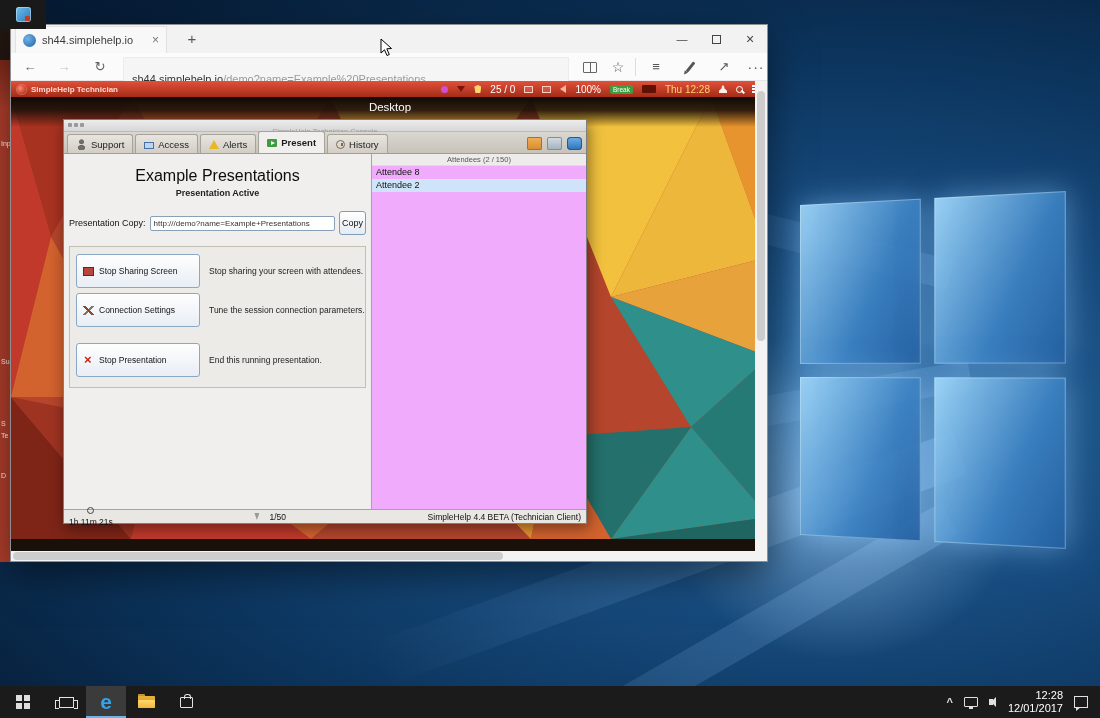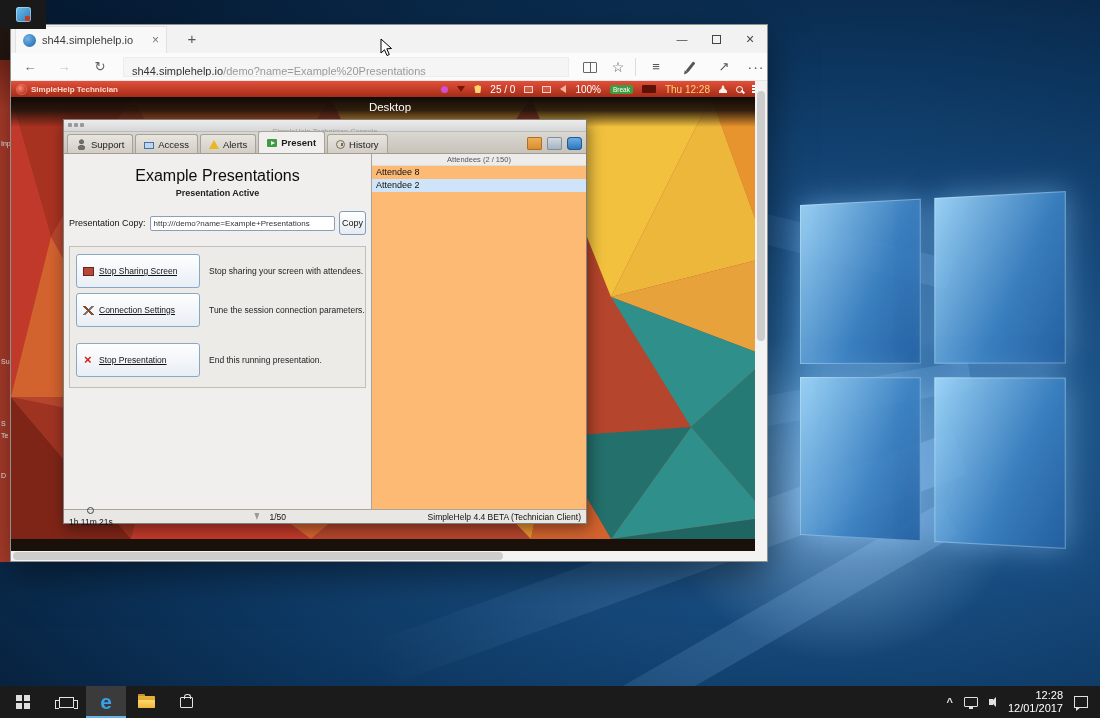--- a/index.html
+++ b/index.html
@@ -49,21 +49,21 @@
   .newtab { position:absolute; left:168px; top:0; width:26px; height:28px; text-align:center; line-height:28px; font-size:15px; color:#555; }
   .wincontrols { position:absolute; right:0; top:0; height:28px; display:flex; }
   .wc { width:34px; height:28px; display:flex; align-items:center; justify-content:center; font-size:11px; color:#444; }
   .wc.cls { font-size:14px; }
   .maxbox { width:9px; height:9px; border:1px solid #444; }
 
   .addressbar { position:relative; height:28px; background:#fbfbfb; border-bottom:1px solid #e6e6e6; }
   .navbtn { position:absolute; top:0; height:28px; width:26px; text-align:center; line-height:28px; font-size:13px; color:#666; }
   .nav-back { left:6px; } .nav-fwd { left:40px; color:#c6c6c6; } .nav-ref { left:76px; }
   .urlbox { position:absolute; left:112px; top:4px; width:446px; height:20px; background:#f5f5f5; border:1px solid #ececec;
-    font-size:11px; line-height:18px; padding:4px 8px; white-space:nowrap; overflow:hidden; }
+    font-size:11px; line-height:18px; padding:12px 8px; white-space:nowrap; overflow:hidden; }
   .url-host { color:#333; } .url-path { color:#999; }
   .abicon { position:absolute; top:0; height:28px; width:26px; text-align:center; line-height:28px; font-size:13px; color:#555; }
   .ab-read { left:566px; } .ab-star { left:594px; font-size:14px; }
   .absep { position:absolute; left:624px; top:5px; width:1px; height:18px; background:#ddd; }
   .ab-hub { left:632px; } .ab-pen { left:666px; } .ab-share { left:700px; } .ab-more { left:732px; font-size:14px; letter-spacing:1px; }
   .book { display:inline-block; width:14px; height:11px; border:1px solid #666; border-radius:1px; position:relative; top:2px; }
   .book::after { content:""; position:absolute; left:6px; top:0; bottom:0; width:1px; background:#666; }
   .penicon { display:inline-block; position:relative; width:3px; height:12px; background:#555; border-radius:1px;
     transform:rotate(38deg); margin-top:8px; }
   .penicon::after { content:""; position:absolute; left:-1px; bottom:-4px; border-left:2.5px solid transparent;
@@ -137,30 +137,30 @@
   .linkinput { flex:1; height:15px; border:1px solid #8aa0b8; border-radius:2px; font-size:8px; color:#333;
     padding:0 3px; background:#fff; min-width:0; font-family:inherit; }
   .copybtn { height:24px; font-size:9px; padding:0 2px; background:linear-gradient(#fff,#e4ebf2);
     border:1px solid #7d9cbe; border-radius:3px; color:#111; font-family:inherit; }
   .actionbox { margin:11px 5px 0; border:1px solid #c2bfb7; background:#ecebe7; padding:7px 6px 10px; }
   .actrow { display:flex; align-items:center; margin-top:5px; }
   .actrow:first-child { margin-top:0; }
   .actrow.gap { margin-top:16px; }
   .actbtn { width:124px; flex:none; height:17px; display:flex; align-items:center; gap:5px; padding:16px 6px;
     background:linear-gradient(#fefefe,#e8eef5); border:1px solid #89a8c8; border-radius:3px; font-size:8.5px;
-    color:#111; font-family:inherit;text-decoration:underline; }
+    color:#111; font-family:inherit; }
   .actbtn span.lbl { white-space:nowrap; overflow:hidden; }
   .actdesc { font-size:8.5px; color:#222; margin-left:9px; white-space:nowrap; }
   .abic { width:11px; height:9px; flex:none; position:relative; }
   .ic-screen { background:#b5483a; border:1px solid #6e2218; }
   .ic-tools { background:linear-gradient(45deg,transparent 42%,#8a4a1f 42% 58%,transparent 58%),
     linear-gradient(-45deg,transparent 42%,#777 42% 58%,transparent 58%); }
   .ic-x::before { content:"×"; position:absolute; left:1px; top:-2px; color:#d01f10; font-size:13px; font-weight:bold; line-height:11px; }
 
-  .c-right { flex:1; background:#fdba74; display:flex; flex-direction:column; min-width:0; }
+  .c-right { flex:1; background:#f0abfc; display:flex; flex-direction:column; min-width:0; }
   .att-header { height:12px; flex:none; font-size:7.5px; color:#555; text-align:center; line-height:12px;
     background:#edecea; border-bottom:1px solid #e0ddd8; }
   .att-row { height:13px; flex:none; font-size:9px; line-height:13px; padding-left:4px; color:#111; }
   .att-row.selected { background:#cfe4f8; }
 
   .c-status { height:14px; flex:none; border-top:1px solid #a8a49b; background:#e9e7e3; display:flex;
     align-items:center; font-size:8.5px; color:#111; padding:0 5px; gap:4px; }
   .cs-left { display:flex; align-items:center; gap:3px; white-space:nowrap;flex-direction:column; }
   .clockic { width:7px; height:7px; border:1px solid #444; border-radius:50%; }
   .cs-center { flex:1; display:flex; align-items:center; justify-content:center; gap:10px; }

